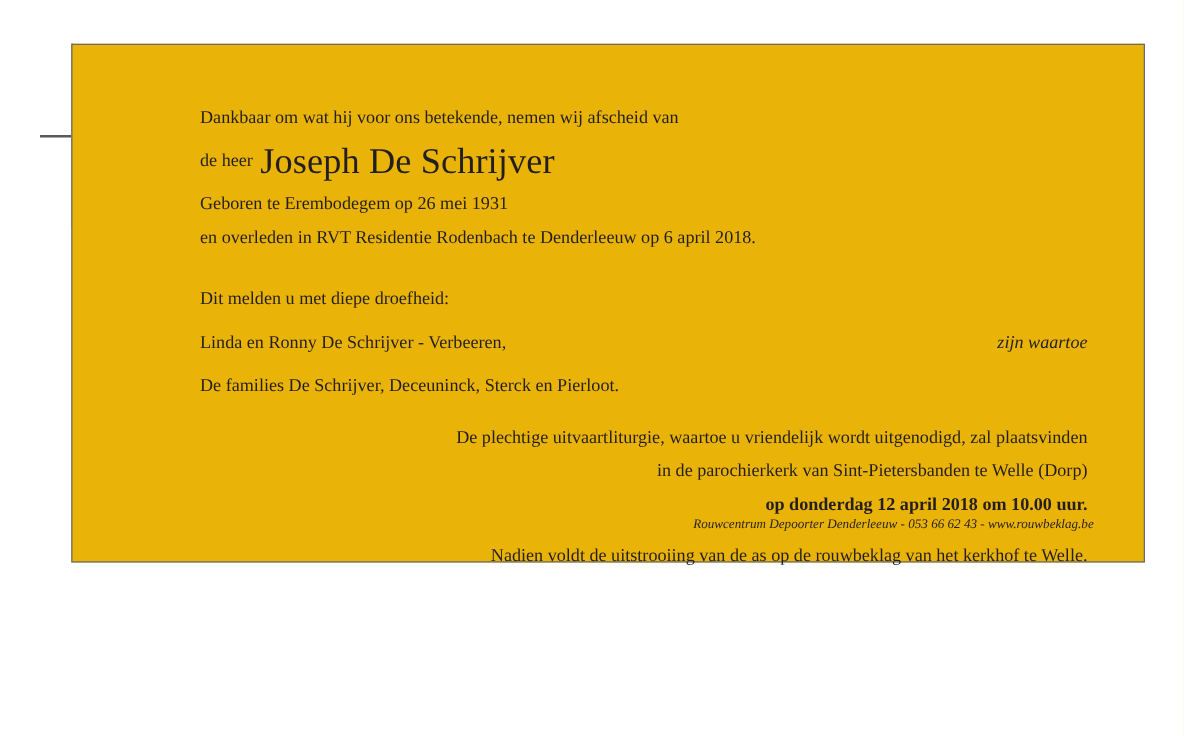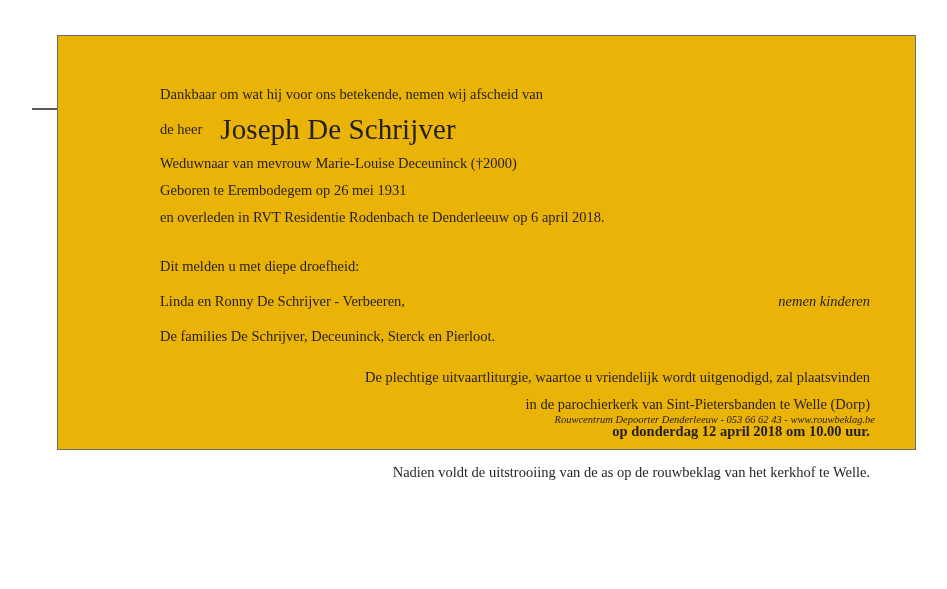--- a/index.html
+++ b/index.html
@@ -68,21 +68,21 @@
     display: flex;
     align-items: center;
     margin-bottom: 4px;
   }
   .name-prefix {
     font-size: 14.5px;
     color: #231f20;
   }
   .name-main {
     font-size: 29px;
-    margin-left: 18px;
+    margin-left: 6px;
     color: #231f20;
     letter-spacing: 0.1px;
   }
 
   .block-gap {
     height: 22px;
   }
   .small-gap {
     height: 8px;
   }
@@ -126,33 +126,32 @@
 <div class="card">
   <div class="content">
 
     <div class="line lead">Dankbaar om wat hij voor ons betekende, nemen wij afscheid van</div>
 
     <div class="name-row">
       <span class="name-prefix">de heer</span>
       <span class="name-main">Joseph De Schrijver</span>
     </div>
 
-    <div class="line">Weduwnaar van mevrouw Marie-Louise Deceuninck (†2000)</div>
     <div class="line">Geboren te Erembodegem op 26 mei 1931</div>
     <div class="line">en overleden in RVT Residentie Rodenbach te Denderleeuw op 6 april 2018.</div>
 
     <div class="block-gap"></div>
 
     <div class="line">Dit melden u met diepe droefheid:</div>
 
     <div class="small-gap"></div>
 
     <div class="line kids-row">
       <span>Linda en Ronny De Schrijver - Verbeeren,</span>
-      <span class="kids-note">nemen kinderen</span>
+      <span class="kids-note">zijn waartoe</span>
     </div>
 
     <div class="small-gap"></div>
 
     <div class="line">De families De Schrijver, Deceuninck, Sterck en Pierloot.</div>
 
     <div class="para">
       <div class="line">De plechtige uitvaartliturgie, waartoe u vriendelijk wordt uitgenodigd, zal plaatsvinden</div>
       <div class="line">in de parochierkerk van Sint-Pietersbanden te Welle (Dorp)</div>
       <div class="line bold-line">op donderdag 12 april 2018 om 10.00 uur.</div>

